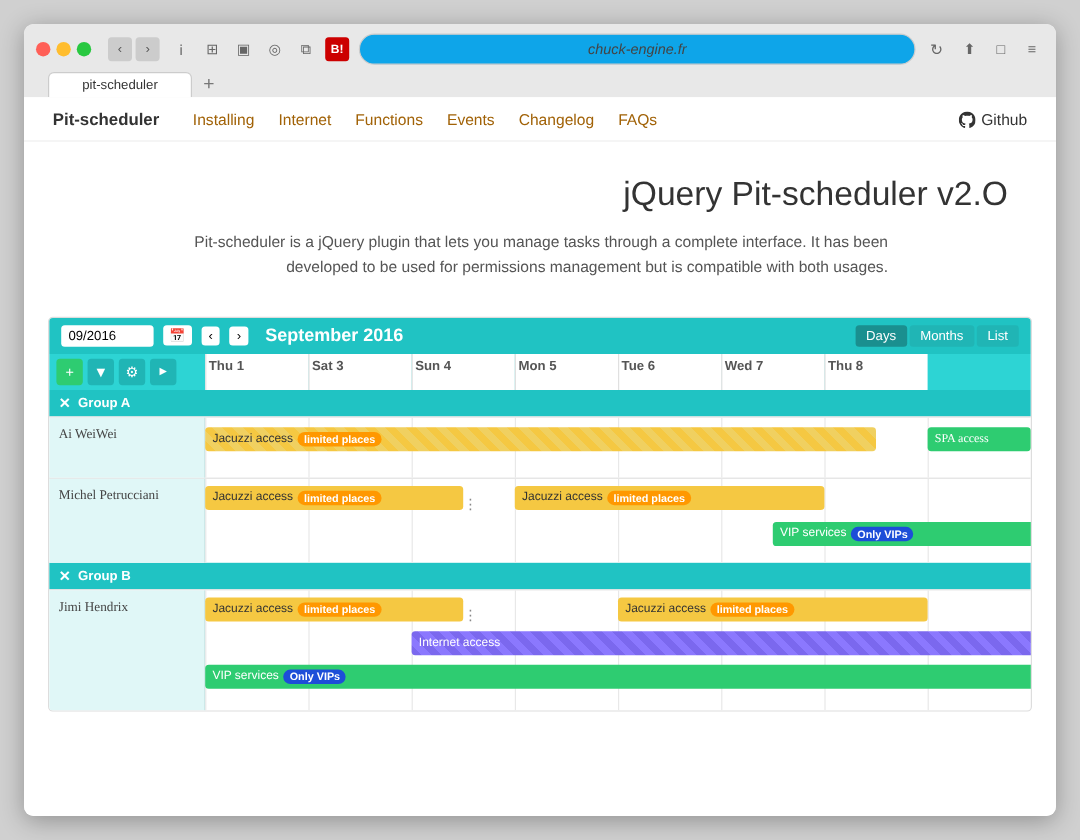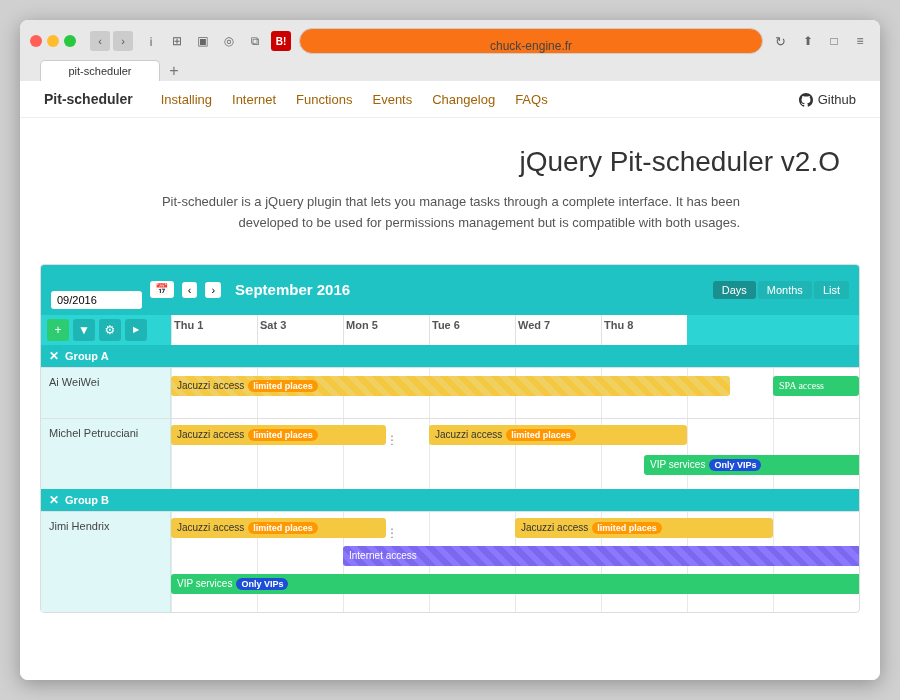--- a/index.html
+++ b/index.html
@@ -75,29 +75,30 @@
       align-items: center;
       font-size: 12px;
       color: #555;
     }
 
     .toolbar-icon { width: 20px; height: 20px; display: flex; align-items: center; justify-content: center; color: #666; }
 
     .url-bar {
       flex: 1;
       height: 26px;
-      background: #f97316;
+      background: #0ea5e9;
       border-radius: 13px;
       display: flex;
-      align-items: flex-end;
+      align-items: center;
       justify-content: center;
       font-size: 12px;
       color: #444;
       border: 1px solid #ccc;
       padding: 0 10px;
+      font-style: italic;
     }
 
     .url-reload { font-size: 13px; color: #666; padding: 0 4px; }
 
     .tab-bar {
       display: flex;
       align-items: flex-end;
       padding: 0 10px;
     }
 
@@ -197,22 +198,21 @@
       padding: 6px 10px;
       gap: 8px;
     }
 
     .date-input {
       background: white;
       border: none;
       border-radius: 3px;
       padding: 3px 6px;
       font-size: 11px;
-      width: 91px;
-      margin-top: 20px;
+      width: 77px;
     }
 
     .cal-icon {
       background: white;
       border: none;
       border-radius: 3px;
       padding: 2px 5px;
       font-size: 11px;
       cursor: pointer;
     }
@@ -292,20 +292,21 @@
 
     .person-name {
       padding: 6px 8px;
       font-size: 11px;
       color: #444;
       background: #e0f7f7;
       border-right: 1px solid #cce8e8;
       display: flex;
       align-items: flex-start;
       padding-top: 8px;
+      font-family: Liberation Serif, serif;
     }
 
     .day-cell {
       border-left: 1px solid #e8e8e8;
       min-height: 44px;
       position: relative;
     }
 
     .event-yellow {
       background: #f5c842;
@@ -436,20 +437,21 @@
 
       <div style="display:grid; grid-template-columns: 130px repeat(8, 1fr); background:#2dd4d4;">
         <div style="display:flex; align-items:center; gap:4px; padding:4px 6px;">
           <button class="tb-btn tb-btn-green">+</button>
           <button class="tb-btn tb-btn-teal">▼</button>
           <button class="tb-btn tb-btn-teal">⚙</button>
           <button class="tb-btn tb-btn-teal" style="font-size:8px;">▶</button>
         </div>
         <div class="day-header">Thu 1</div>
         <div class="day-header">Sat 3</div>
+        <div class="day-header">Sun 4</div>
         <div class="day-header">Mon 5</div>
         <div class="day-header">Tue 6</div>
         <div class="day-header">Wed 7</div>
         <div class="day-header">Thu 8</div>
       </div>
 
       <div class="group-header">
         <span class="group-x">✕</span>
         <span>Group A</span>
       </div>

